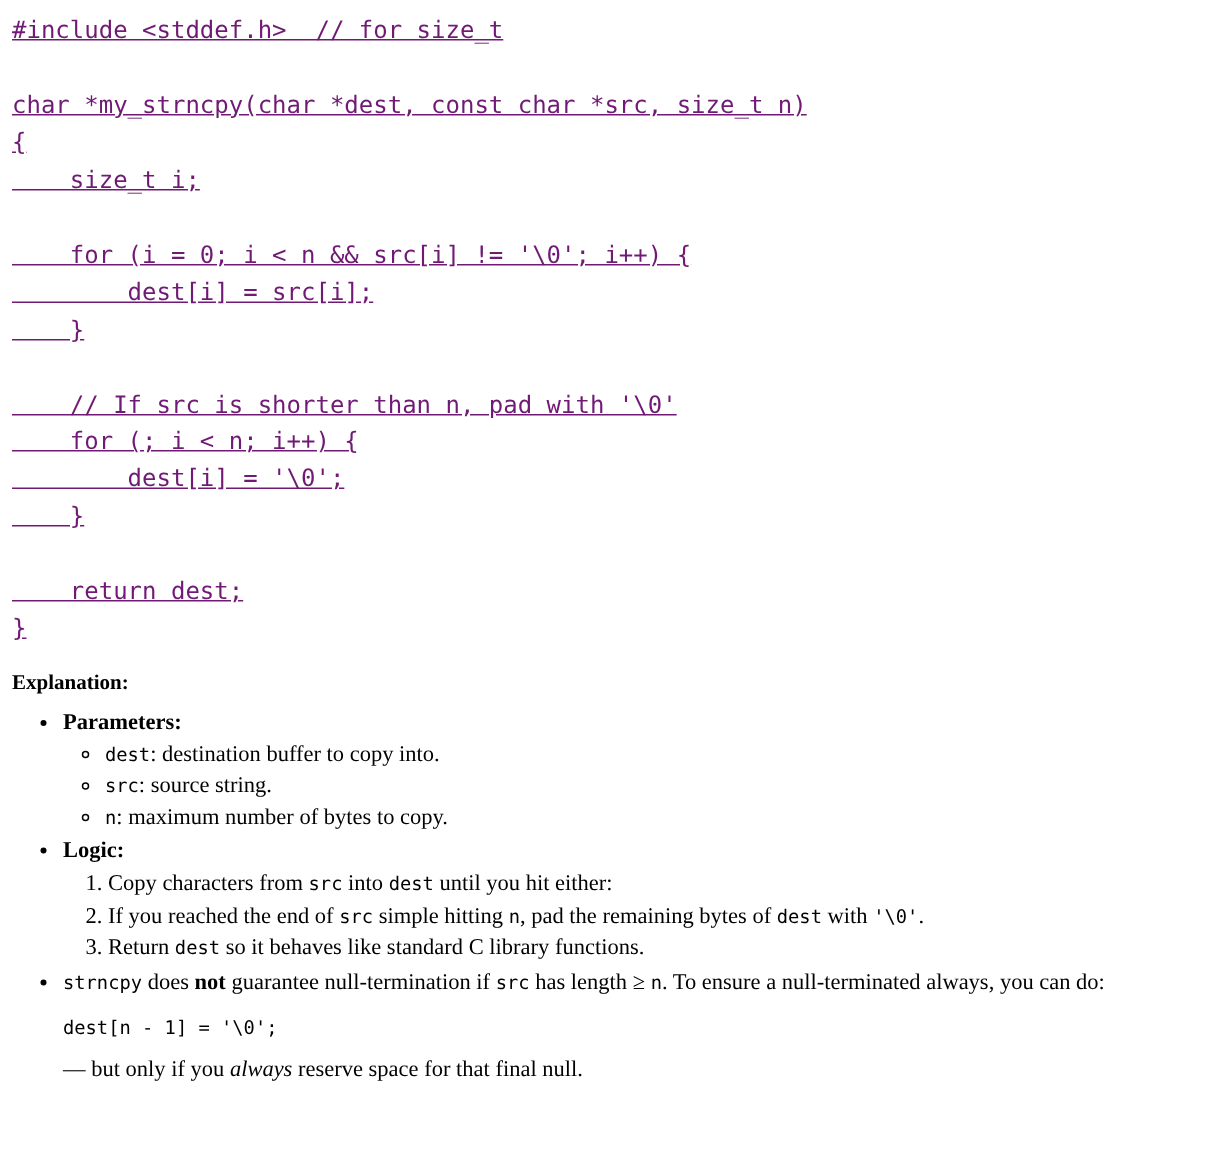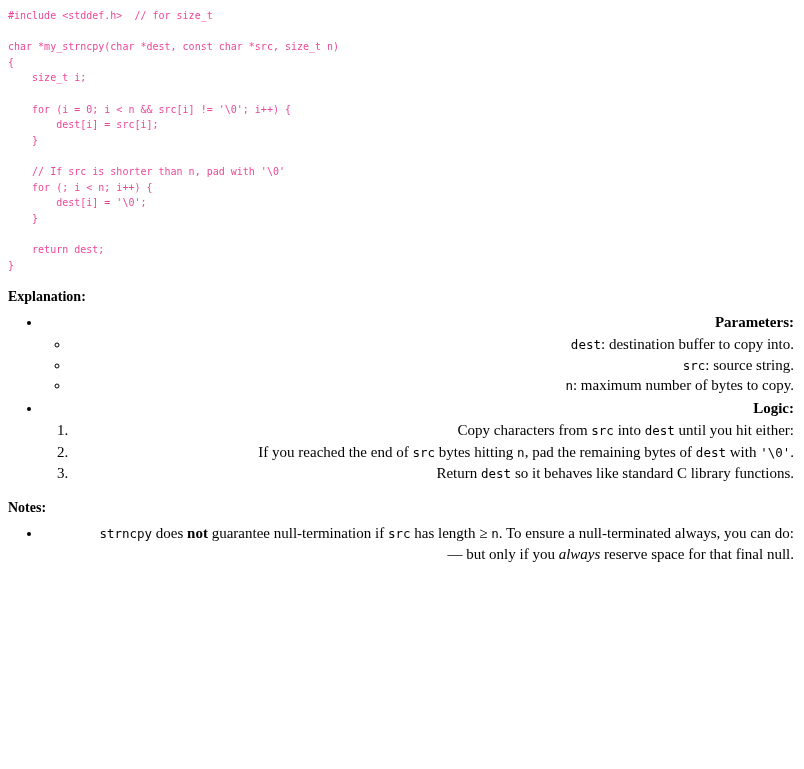--- a/index.html
+++ b/index.html
@@ -24,38 +24,38 @@
     margin: 0 0 10px 0;
     font-size: 15px;
     line-height: 1.4;
   }
   code, .mono {
     font-family: "DejaVu Sans Mono", "Liberation Mono", monospace;
     font-size: 12.5px;
   }
   pre.code-block {
     font-family: "DejaVu Sans Mono", "Liberation Mono", monospace;
-    font-size: 10px;
+    font-size: 16px;
     line-height: 1.56;
     margin: 0 0 14px 0;
     padding: 0;
     white-space: pre;
-    color: #ec4899;
+    color: #701a75;
+    text-decoration: underline;
   }
   h3.section-heading {
     font-family: "Liberation Serif", serif;
     font-weight: bold;
     font-size: 14px;
     margin: 14px 0 6px 0;
   }
   ul.bullets {
     margin: 0 0 0 0;
     padding-left: 34px;
     list-style-type: disc;
-    text-align: right;
   }
   ul.bullets > li {
     margin: 0 0 1px 0;
   }
   ul.sub-circle {
     margin: 1px 0 2px 0;
     padding-left: 28px;
     list-style-type: circle;
   }
   ol.numbered {
@@ -116,31 +116,31 @@
         <li><code class="mono">n</code><span>: maximum number of bytes to copy.</span></li>
       </ul>
     </li>
     <li>
       <span class="bold">Logic:</span>
       <ol class="numbered">
         <li>
           <span>Copy characters from </span><code class="mono">src</code><span> into </span><code class="mono">dest</code><span> until you hit either:</span>
         </li>
         <li>
-          <span>If you reached the end of </span><code class="mono">src</code><span> bytes hitting </span><code class="mono">n</code><span>, pad the remaining bytes of </span><code class="mono">dest</code><span> with </span><code class="mono">'\0'</code><span>.</span>
+          <span>If you reached the end of </span><code class="mono">src</code><span> simple hitting </span><code class="mono">n</code><span>, pad the remaining bytes of </span><code class="mono">dest</code><span> with </span><code class="mono">'\0'</code><span>.</span>
         </li>
         <li>
           <span>Return </span><code class="mono">dest</code><span> so it behaves like standard C library functions.</span>
         </li>
       </ol>
     </li>
   </ul>
 
-  <h3 class="section-heading">Notes:</h3>
 
   <ul class="bullets notes-list">
     <li>
       <code class="mono">strncpy</code><span> does </span><span class="bold">not</span><span> guarantee null-termination if </span><code class="mono">src</code><span> has length ≥ </span><code class="mono">n</code><span>. To ensure a null-terminated always, you can do:</span>
+      <div class="note-code-line">dest[n - 1] = '\0';</div>
       <div class="note-tail"><span>— but only if you </span><span class="italic">always</span><span> reserve space for that final null.</span></div>
     </li>
   </ul>
 
 </div>
 
 </body></html>

